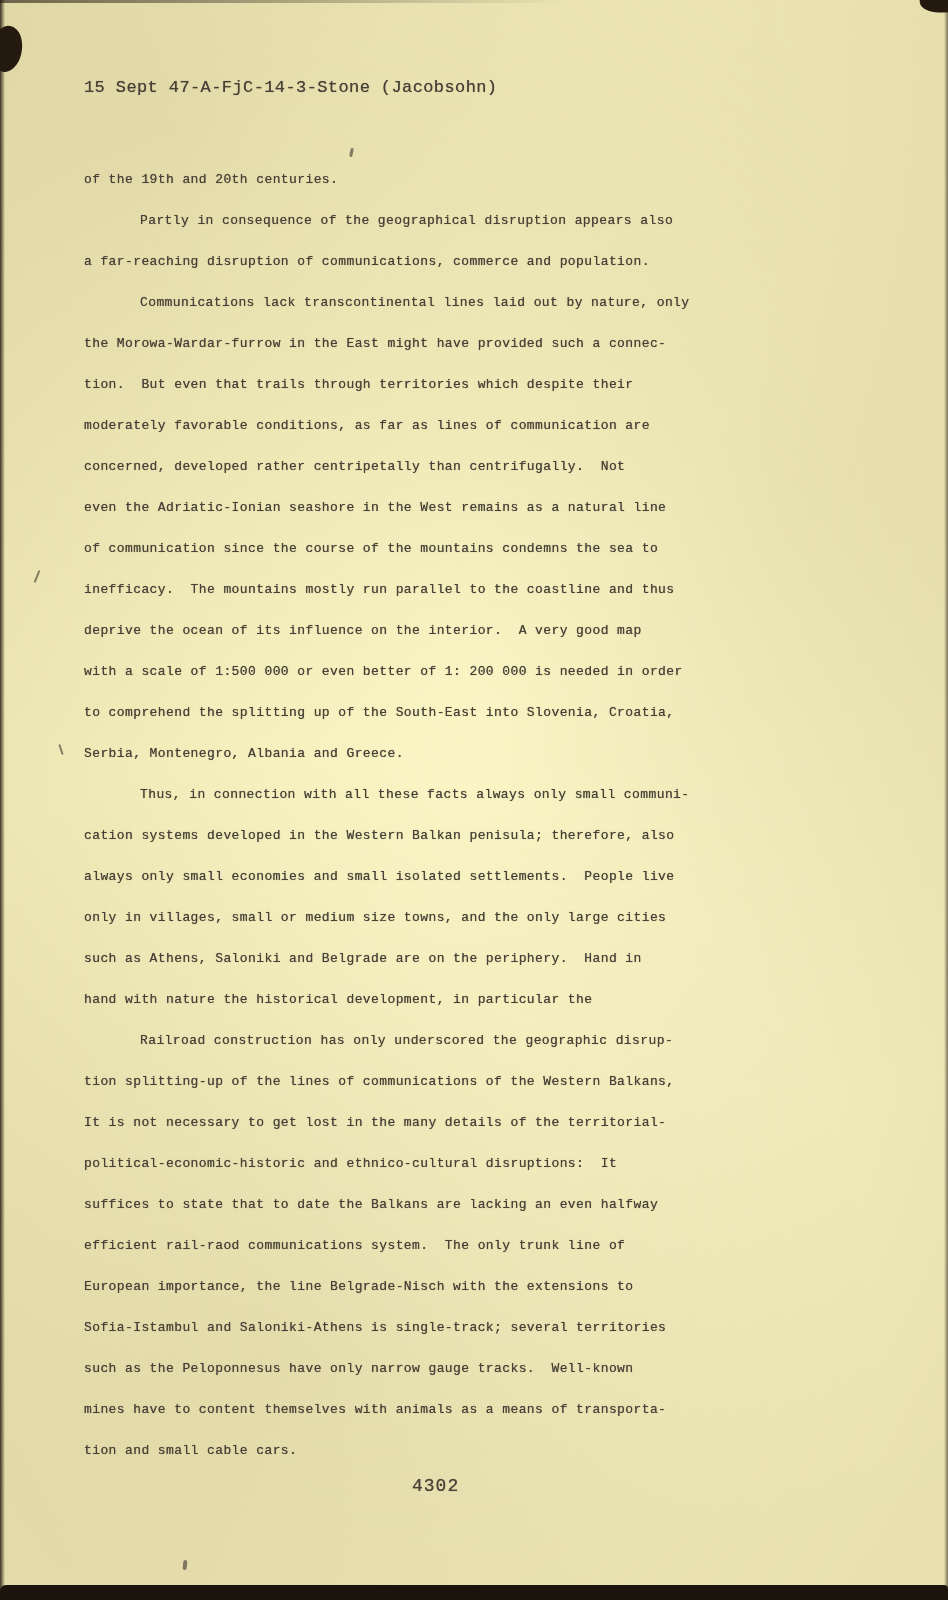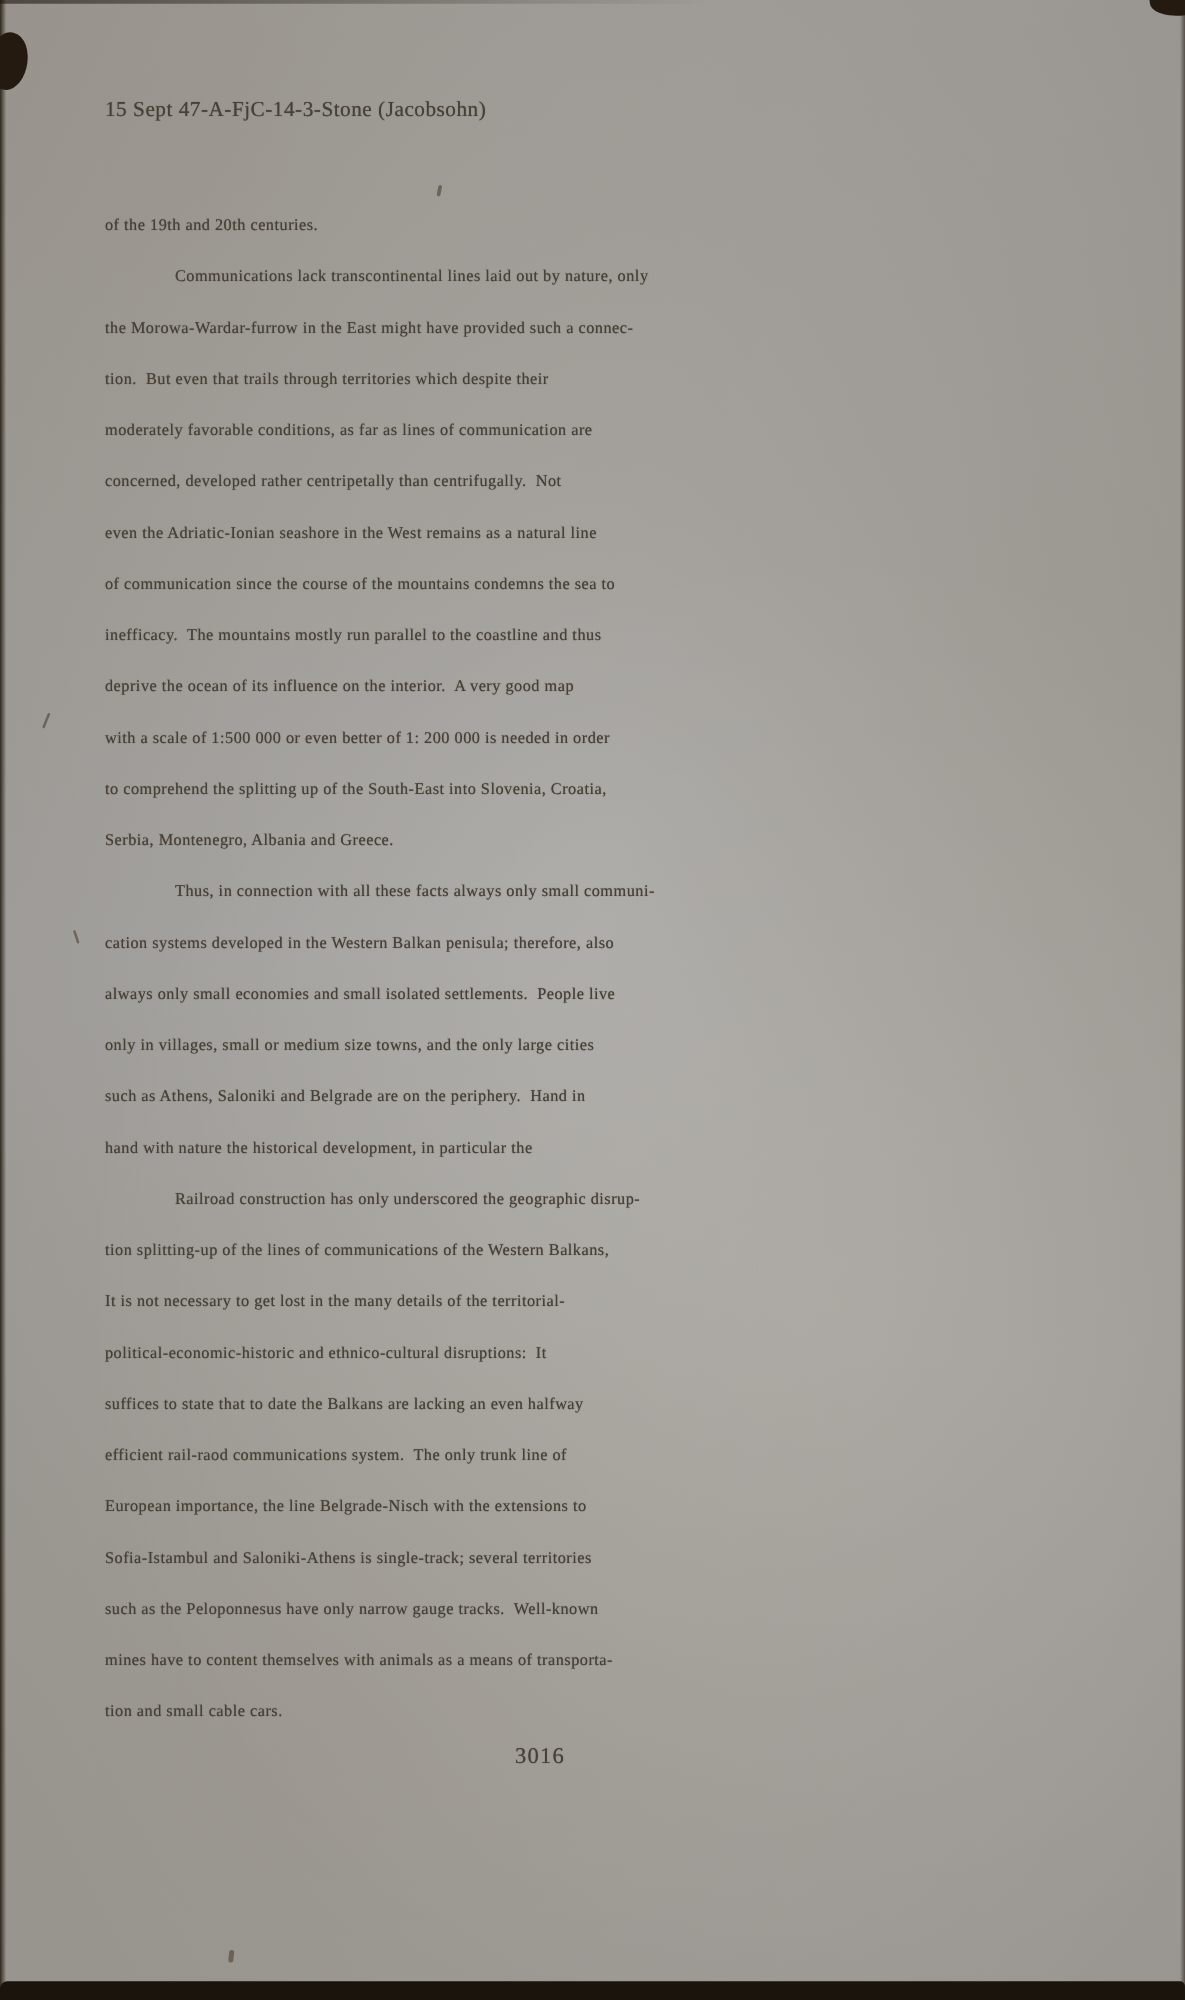--- a/index.html
+++ b/index.html
@@ -1,23 +1,23 @@
 <!DOCTYPE html>
 <html><head>
 <meta charset="utf-8">
 <style>
   html, body { margin: 0; padding: 0; background: #2b241a; }
 
   .scan {
     position: relative;
     width: 948px;
     height: 1600px;
-    background-color: #a3a3a3;
+    background-color: #fef9c3;
     overflow: hidden;
-    font-family: Liberation Serif, serif;
+    font-family: Liberation Mono, monospace;
     color: #474036;
   }
 
   
   .texture {
     position: absolute;
     inset: 0;
     pointer-events: none;
     background:
       radial-gradient(circle at 18% 8%,  rgba(122, 98, 62, 0.10), transparent 38%),
@@ -101,20 +101,22 @@
   <div class="speck speck-c"></div>
   <div class="speck speck-d"></div>
 
   <div class="content">
 
     <div class="hline">15 Sept 47-A-FjC-14-3-Stone (Jacobsohn)</div>
 
 
     <div class="body-text">
       <p class="para">of the 19th and 20th centuries.</p>
+      <p class="para indent">Partly in consequence of the geographical disruption appears also
+a far-reaching disruption of communications, commerce and population.</p>
       <p class="para indent">Communications lack transcontinental lines laid out by nature, only
 the Morowa-Wardar-furrow in the East might have provided such a connec-
 tion.  But even that trails through territories which despite their
 moderately favorable conditions, as far as lines of communication are
 concerned, developed rather centripetally than centrifugally.  Not
 even the Adriatic-Ionian seashore in the West remains as a natural line
 of communication since the course of the mountains condemns the sea to
 inefficacy.  The mountains mostly run parallel to the coastline and thus
 deprive the ocean of its influence on the interior.  A very good map
 with a scale of 1:500 000 or even better of 1: 200 000 is needed in order
@@ -132,16 +134,16 @@
 political-economic-historic and ethnico-cultural disruptions:  It
 suffices to state that to date the Balkans are lacking an even halfway
 efficient rail-raod communications system.  The only trunk line of
 European importance, the line Belgrade-Nisch with the extensions to
 Sofia-Istambul and Saloniki-Athens is single-track; several territories
 such as the Peloponnesus have only narrow gauge tracks.  Well-known
 mines have to content themselves with animals as a means of transporta-
 tion and small cable cars.</p>
     </div>
 
-    <div class="page-number">3016</div>
+    <div class="page-number">4302</div>
 
   </div>
 </div>
 
 </body></html>

